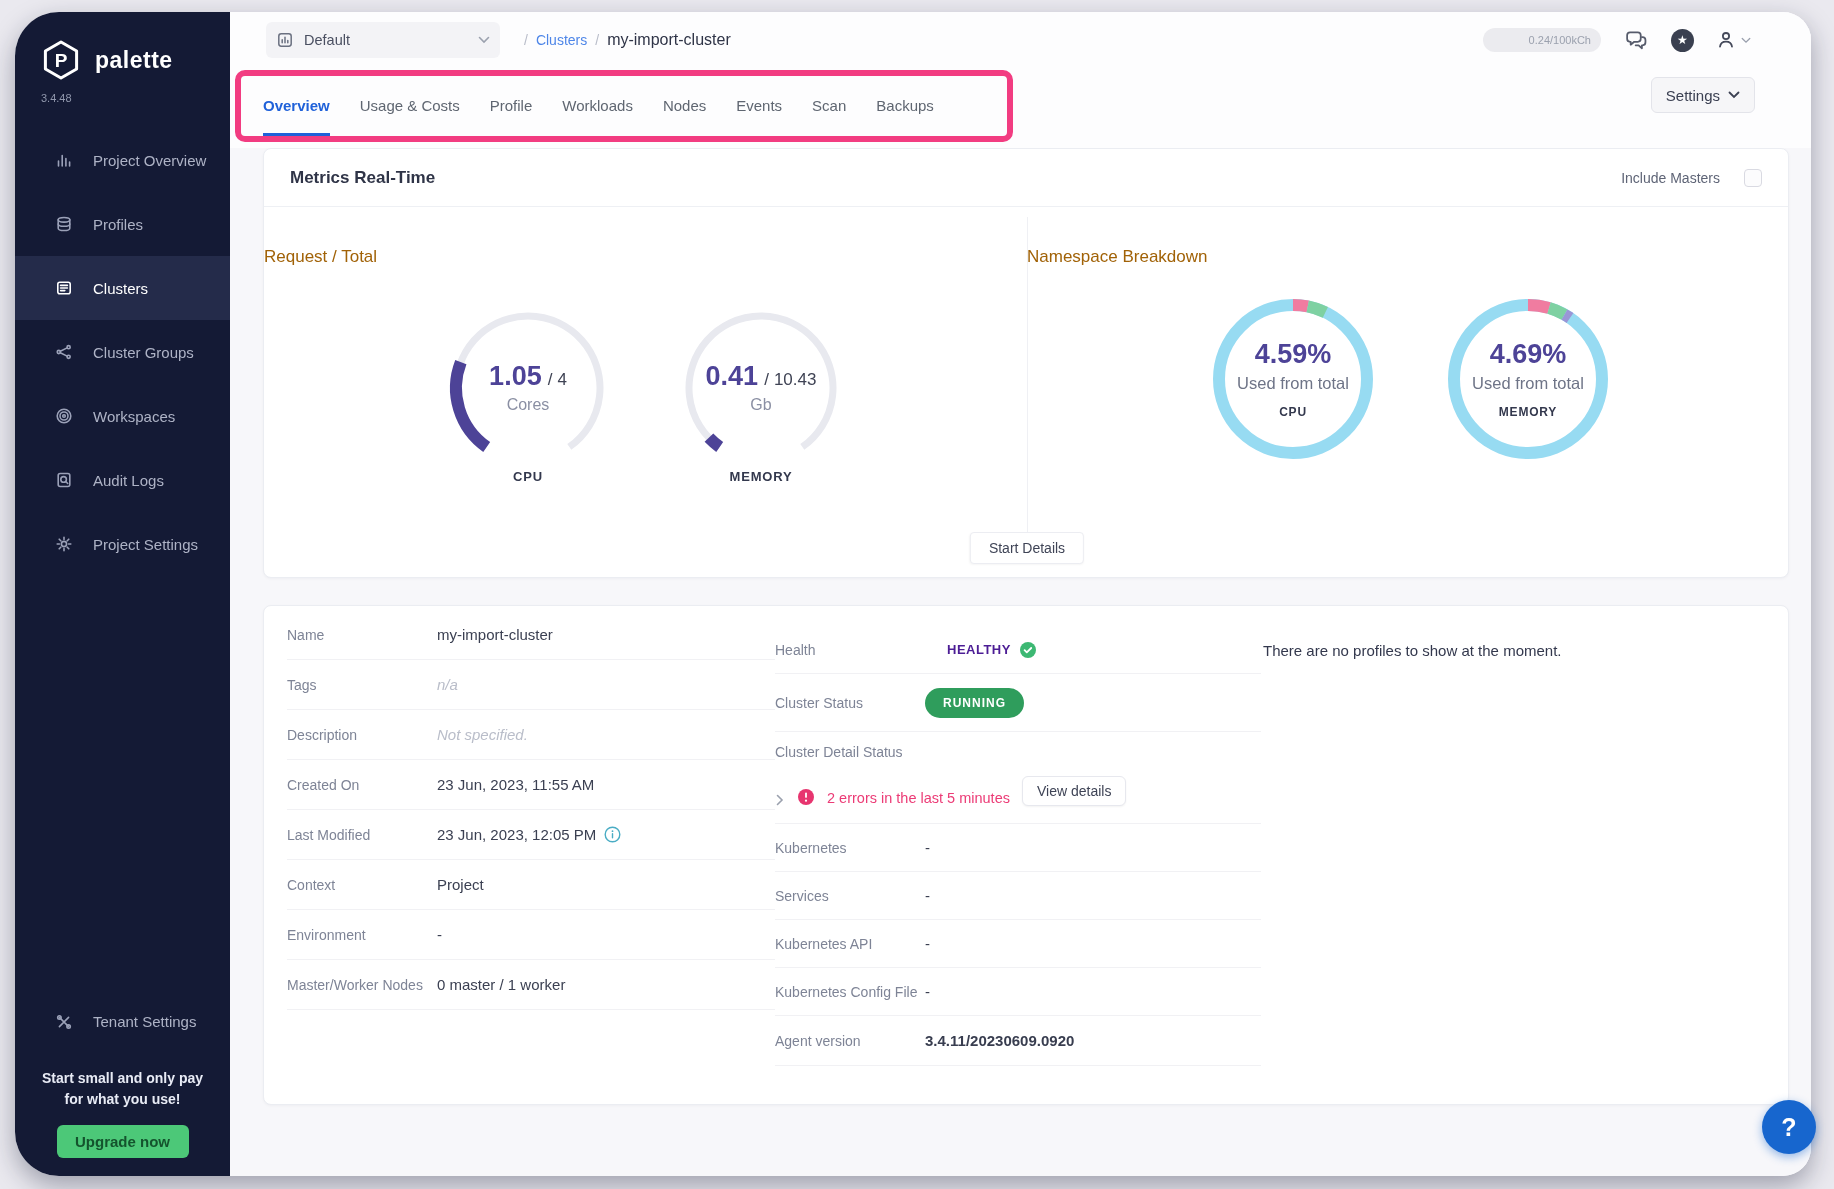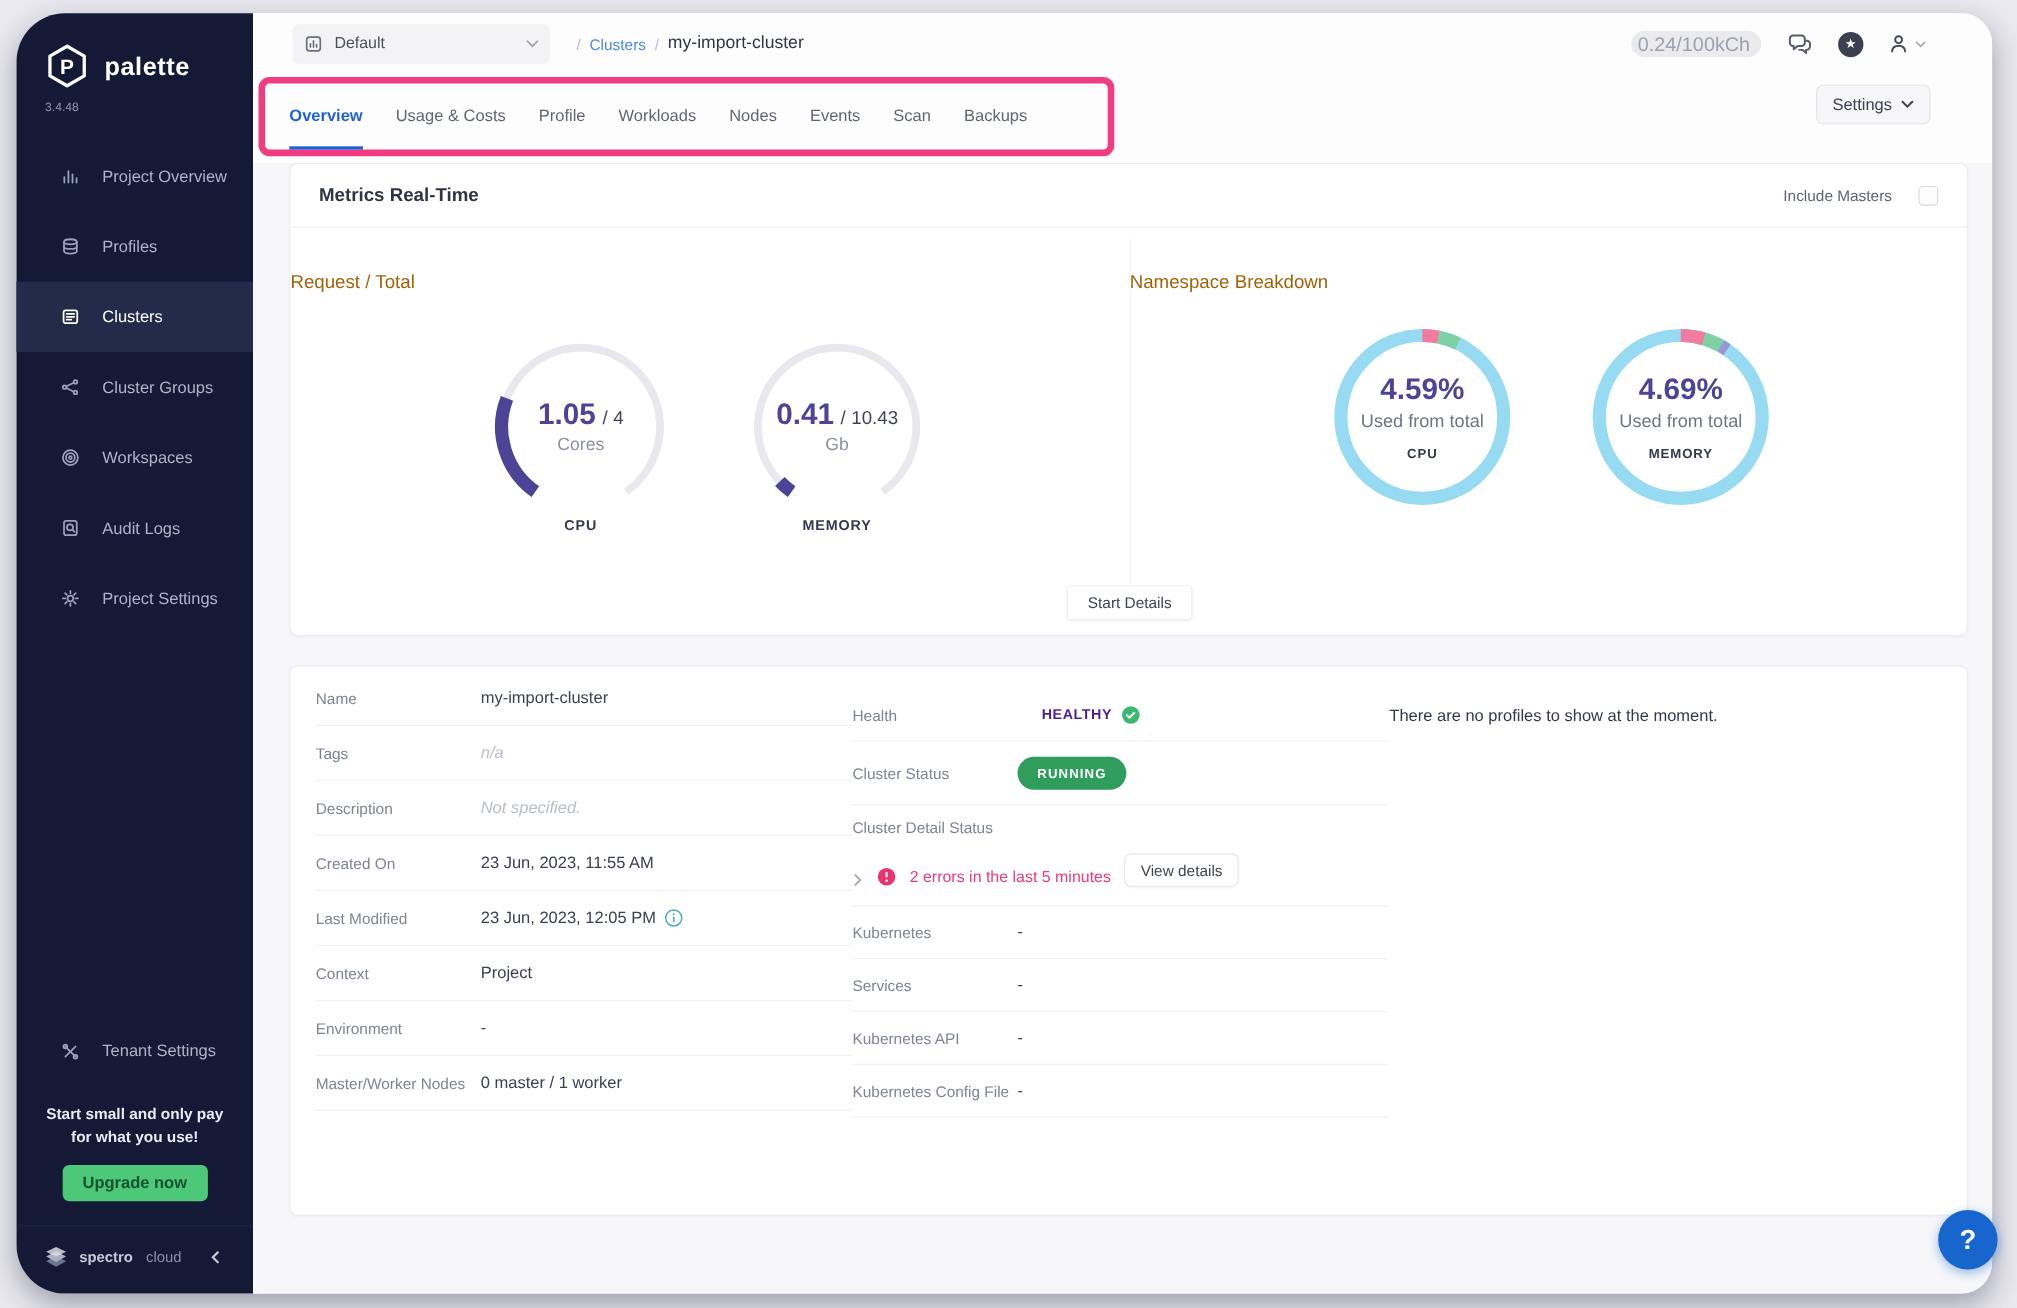--- a/index.html
+++ b/index.html
@@ -45,21 +45,21 @@
     display:flex; align-items:center; gap:10px; padding:0 10px; cursor:pointer; }
   .proj-select .lbl { font-size:14.5px; color:#4A4F61; }
   .proj-select .chev { margin-left:auto; display:flex; }
   .crumbs { display:flex; align-items:center; gap:8px; margin-left:24px; }
   .crumb-sep { color:#B9BDC9; font-size:14px; }
   .crumb-link { color:#4E86E8; font-size:14px; cursor:pointer; }
   .crumb-cur { color:#2F3447; font-size:16px; font-weight:500; }
   .top-right { margin-left:auto; display:flex; align-items:center; gap:22px; }
   .usage-pill { width:118px; height:24px; background:#EBEBEF; border-radius:12px;
     display:flex; align-items:center; justify-content:flex-end; padding-right:10px;
-    color:#9BA1AE; font-size:18px; }
+    color:#9BA1AE; font-size:11px; }
   .icon-btn { display:flex; align-items:center; cursor:pointer; }
   .star-circle { width:23px; height:23px; border-radius:50%; background:#3A4050;
     color:#fff; font-size:12px; display:flex; align-items:center; justify-content:center; }
   .user-group { display:flex; align-items:center; gap:5px; cursor:pointer; }
   
   .tabs-row { position:relative; height:80px; background:#FDFDFE; }
   .tab-highlight { position:absolute; left:5px; top:2px; width:778px; height:72px;
     border:6px solid #F23C81; border-radius:10px; display:flex; background:#FDFDFE; }
   .tabs { display:flex; gap:30px; padding:0 0 0 22px; width:100%; }
   .tab { display:flex; align-items:center; font-size:15px; color:#5F6671;
@@ -218,36 +218,20 @@
           <circle cx="4.4" cy="4.4" r="1.7"></circle>
             <circle cx="13.6" cy="13.6" r="1.7"></circle>
           </svg>
         <span>Tenant Settings</span>
       </div>
       <div class="promo">
         <div>Start small and only pay</div>
         <div>for what you use!</div>
       </div>
       <button class="upgrade-btn">Upgrade now</button>
-      <div class="side-footer">
-        <div class="sf-brand">
-          <svg width="24" height="24" viewBox="0 0 24 24">
-            <path d="M3 15.6l9-5 9 5-9 5z" fill="#6F7590"></path>
-            <path d="M3 11.2l9-5 9 5-9 5z" fill="#A9AEC0"></path>
-            <path d="M3 7l9-4.4 9 4.4-9 4.4z" fill="#D8DAE3" opacity="0.85"></path>
-          </svg>
-          <span class="sf-1">spectro</span>
-          <span class="sf-2">cloud</span>
-        </div>
-        <span class="collapse">
-          <svg width="16" height="16" viewBox="0 0 16 16" fill="none" stroke="#C6CAD6" stroke-width="2" stroke-linecap="round">
-            <path d="M10 3.5L5.5 8l4.5 4.5"></path>
-            </svg>
-        </span>
-      </div>
     </div>
   </div>
 
   <div class="main">
 
     <div class="topbar">
       <div class="proj-select">
         <svg width="18" height="18" viewBox="0 0 18 18" fill="none" stroke="#6A7080" stroke-width="1.5" stroke-linecap="round">
           <rect x="2.8" y="2.8" width="12.4" height="12.4" rx="2.4"></rect>
           <path d="M6.2 11.8V8.8M9 11.8V6.2M11.8 11.8V9.6"></path>
@@ -480,20 +464,24 @@
           <span class="dvalue">-</span>
         </div>
         <div class="drow row-k8s">
           <span class="dlabel">Kubernetes API</span>
           <span class="dvalue">-</span>
         </div>
         <div class="drow row-k8s">
           <span class="dlabel">Kubernetes Config File</span>
           <span class="dvalue">-</span>
         </div>
+        <div class="drow row-agent">
+          <span class="dlabel">Agent version</span>
+          <span class="dvalue agent-val">3.4.11/20230609.0920</span>
+        </div>
       </div>
 
       <div class="dcol dcol3">
         <span class="empty-profiles">There are no profiles to show at the moment.</span>
       </div>
     </div>
 
   </div>
 </div>
 

